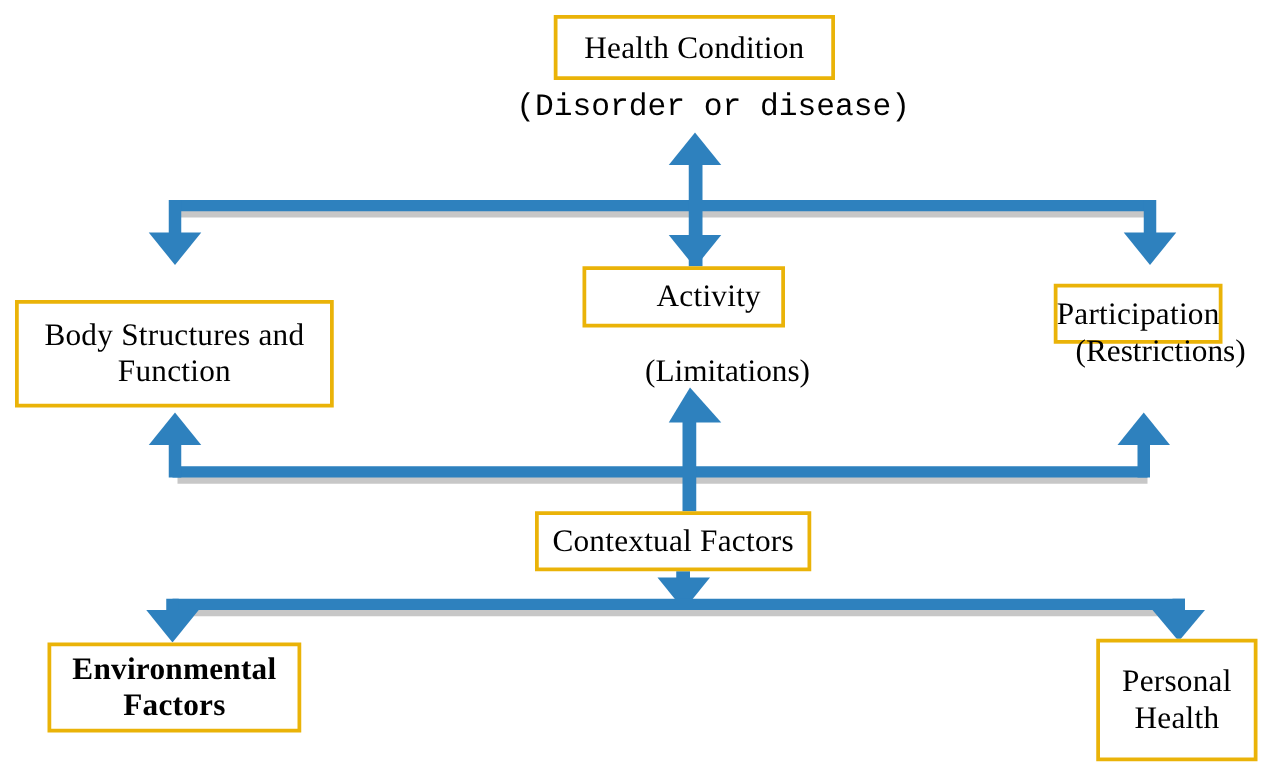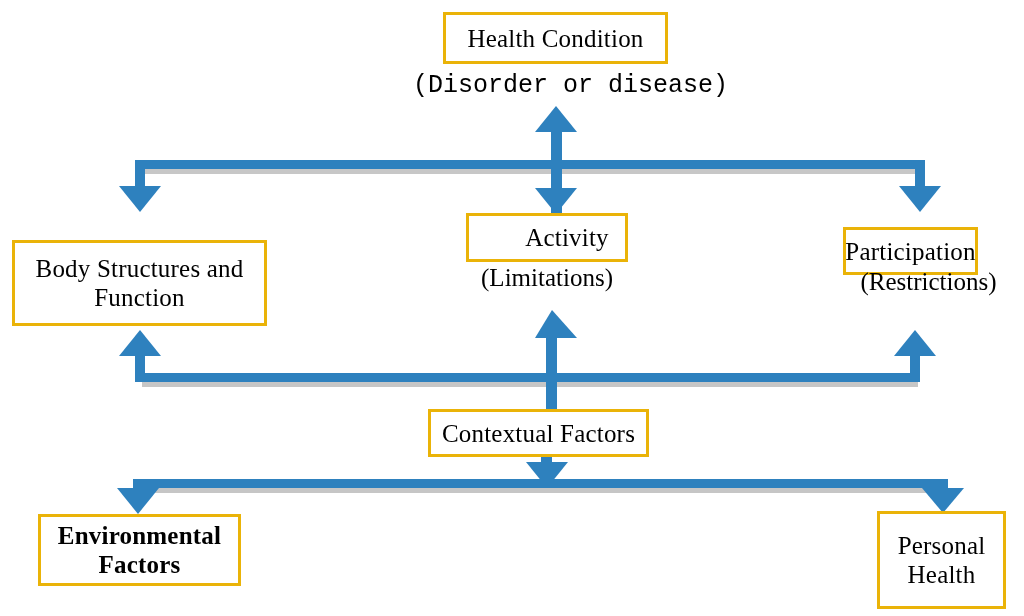--- a/index.html
+++ b/index.html
@@ -51,21 +51,21 @@
   }
 
   
   #box-health-condition { left: 443px; top: 12px;  width: 225px; height: 52px; }
   #cap-health-condition { left: 413px; top: 72px;  width: 285px; font-family: Liberation Mono, monospace; }
 
   #box-body-structures  { left: 12px;  top: 210px; width: 255px; height: 86px; margin-top: 30px; }
   #cap-body-structures  { left: 12px;  top: 304px; width: 255px; }
 
   #box-activity         { left: 466px; top: 213px; width: 162px; height: 49px; padding-left: 40px; }
-  #cap-activity         { left: 446px; top: 264px; width: 202px; }
+  #cap-activity         { left: 446px; top: 284px; width: 202px; text-align: right; }
 
   #box-participation    { left: 843px; top: 211px; width: 135px; height: 48px; margin-top: 16px; }
   #cap-participation    { left: 833px; top: 268px; width: 191px; }
 
   #box-contextual       { left: 428px; top: 409px; width: 221px; height: 48px; }
 
   #box-environmental    { left: 38px;  top: 514px; width: 203px; height: 72px; font-weight: bold; }
   #box-personal         { left: 877px; top: 511px; width: 129px; height: 98px; }
 </style>
 </head>

